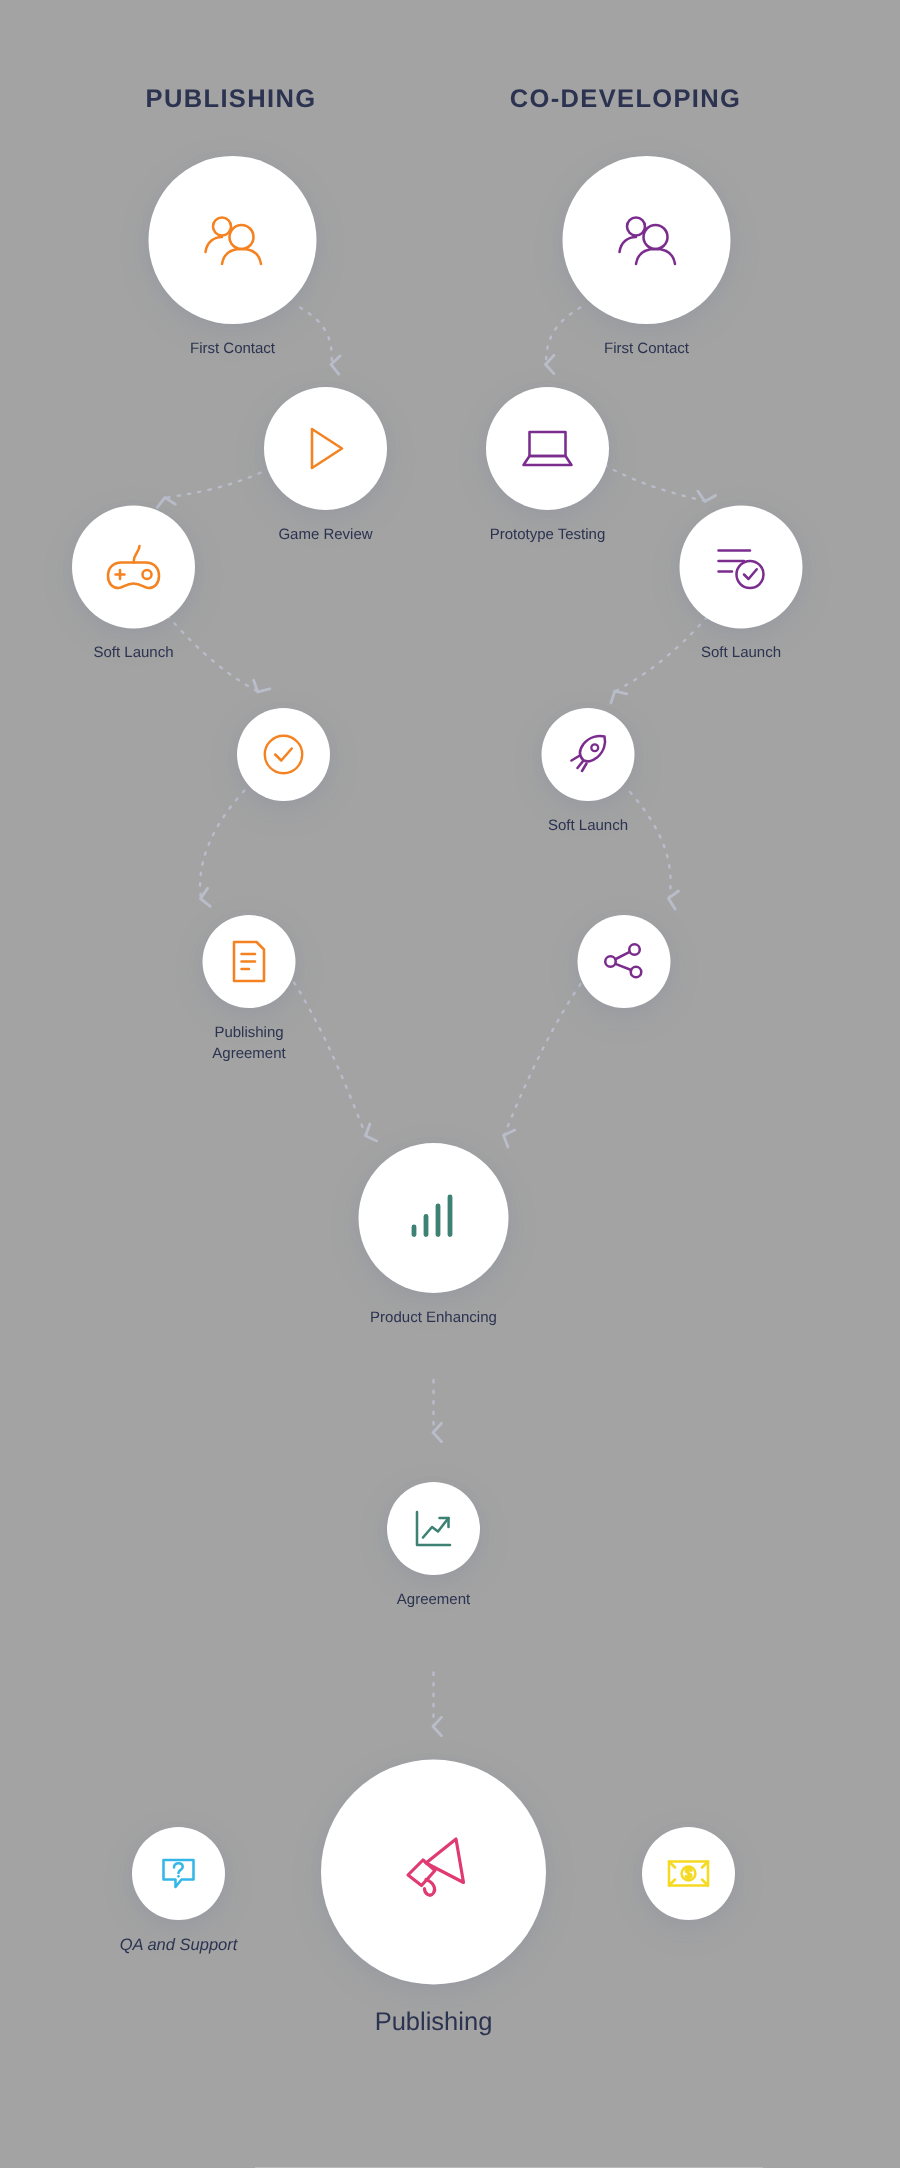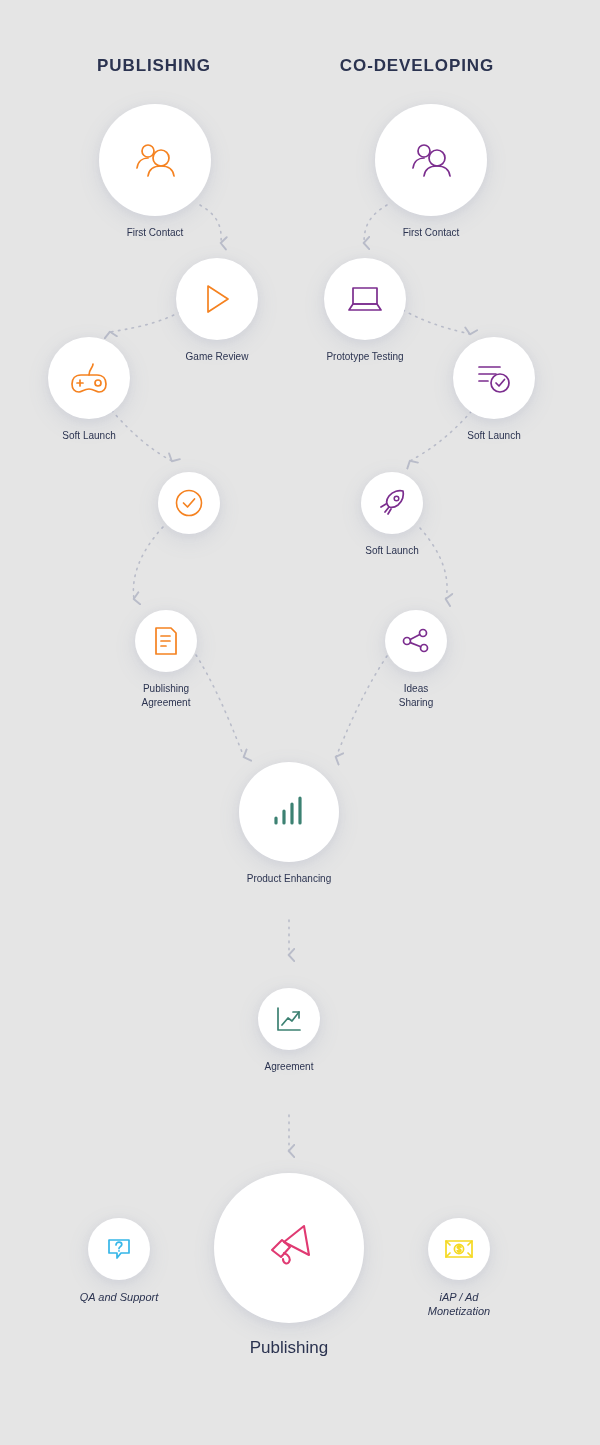--- a/index.html
+++ b/index.html
@@ -10,21 +10,21 @@
     width: 600px;
     height: 1445px;
     background: #ffffff;
     font-family: "Liberation Sans", sans-serif;
     overflow: hidden;
   }
   #stage {
     position: relative;
     width: 600px;
     height: 1445px;
-    background: #e5e5e5;
+    background: #a3a3a3;
   }
 
   
   #connectors {
     position: absolute;
     left: 0;
     top: 0;
     width: 600px;
     height: 1445px;
     pointer-events: none;
@@ -208,22 +208,20 @@
       </div>
       <div class="node" style="left: 416px; top: 610px;">
         <div class="bubble sz-sm">
           <svg width="30" height="28" viewBox="0 0 30 28">
             <circle cx="22" cy="6" r="3.5" fill="none" stroke="#7b2d8e" stroke-width="1.7"></circle>
             <circle cx="6" cy="14" r="3.5" fill="none" stroke="#7b2d8e" stroke-width="1.7"></circle>
             <circle cx="23" cy="21" r="3.5" fill="none" stroke="#7b2d8e" stroke-width="1.7"></circle>
             <path d="M9.2,12.5 L18.8,7.6 M9.3,15.6 L19.8,19.7" fill="none" stroke="#7b2d8e" stroke-width="1.7" stroke-linecap="round" stroke-linejoin="round"></path>
           </svg>
         </div>
-        <div class="node-label ">Ideas
-Sharing</div>
       </div>
       <div class="node" style="left: 289px; top: 762px;">
         <div class="bubble sz-hub">
           <svg width="34" height="38" viewBox="0 0 34 38">
             <g stroke="#3c8172" stroke-width="3.2" stroke-linecap="round">
               <line x1="4" y1="30" x2="4" y2="25"></line>
               <line x1="12" y1="30" x2="12" y2="18"></line>
               <line x1="20" y1="30" x2="20" y2="11"></line>
               <line x1="28" y1="30" x2="28" y2="5"></line>
             </g>
@@ -253,22 +251,20 @@
       </div>
       <div class="node" style="left: 459px; top: 1218px;">
         <div class="bubble sz-sm">
           <svg width="30" height="22" viewBox="0 0 30 22">
             <path d="M2,3 L28,3 L28,19 L2,19 Z" fill="none" stroke="#f5d922" stroke-width="1.7" stroke-linecap="round" stroke-linejoin="round"></path>
             <circle cx="15" cy="11" r="4.6" fill="none" stroke="#f5d922" stroke-width="1.7"></circle>
             <path d="M15,7.6 L15,14.4 M16.9,9.2 C16.9,8.3 16,7.9 15,7.9 C14,7.9 13.2,8.4 13.2,9.2 C13.2,11 16.9,10.5 16.9,12.4 C16.9,13.3 16,13.8 15,13.8 C14,13.8 13.2,13.4 13.2,12.6" fill="none" stroke="#f5d922" stroke-width="1.7" stroke-linecap="round" stroke-linejoin="round"></path>
             <path d="M2,3 L6,7 M28,3 L24,7 M2,19 L6,15 M28,19 L24,15" fill="none" stroke="#f5d922" stroke-width="1.7" stroke-linecap="round" stroke-linejoin="round"></path>
           </svg>
         </div>
-        <div class="node-label lbl-sm">iAP / Ad
-Monetization</div>
       </div>
       <div class="node" style="left: 289px; top: 1173px;">
         <div class="bubble sz-xl">
           <svg width="58" height="52" viewBox="0 0 58 52">
             <path d="M24,20 L44,4 L49,33 Z" fill="none" stroke="#e03a72" stroke-width="2.1" stroke-linejoin="round"></path>
             <path d="M22,18 L30,25 L21,35 L12,28 Z" fill="none" stroke="#e03a72" stroke-width="2.1" stroke-linejoin="round"></path>
             <path d="M24,31 C29,33 31,37 29,40 C27,43 23,41 23,37" fill="none" stroke="#e03a72" stroke-width="2.1" stroke-linecap="round"></path>
           </svg>
         </div>
         <div class="node-label big">Publishing</div>

